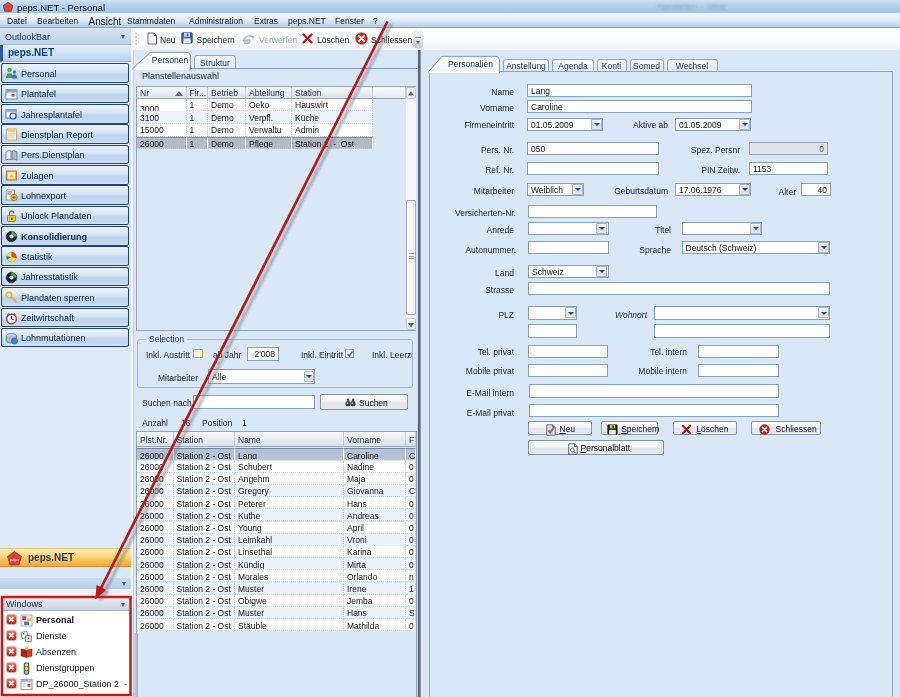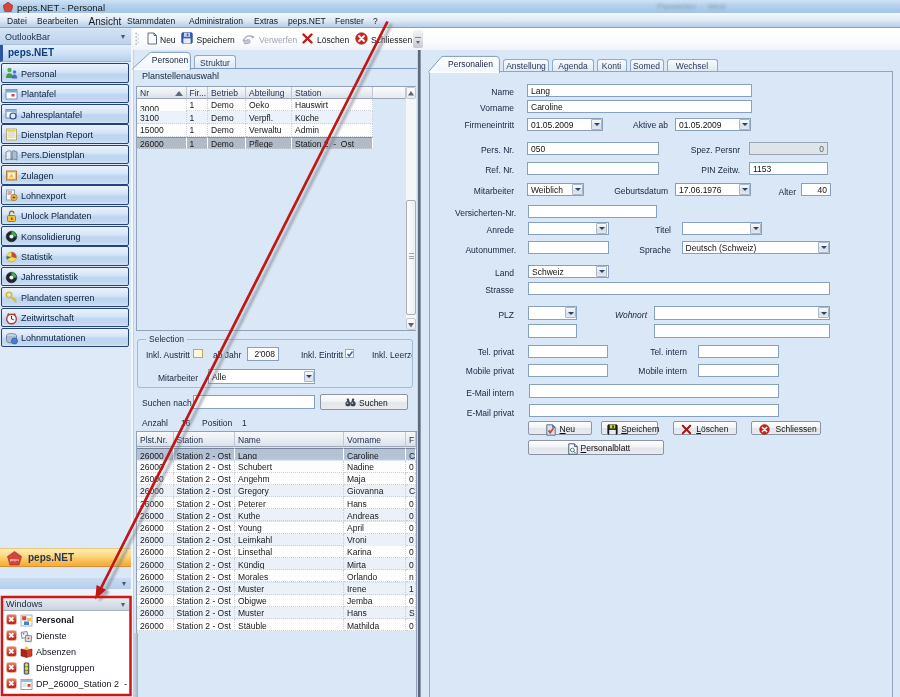--- a/index.html
+++ b/index.html
@@ -133,21 +133,21 @@
     <span style="position:absolute;left:19px;top:4.5px;font-size:9px;color:#0e2240;">Unlock Plandaten</span>
   </div>
 <div class="abs" style="left:1px;top:226.10px;width:128px;height:19.6px;
 border:1px solid #24427c;border-radius:2px;
 background:linear-gradient(180deg,#eaf3fc 0%,#d5e5f7 42%,#bed5ef 58%,#c2d7f0 85%,#d2e3f5 100%);">
 <svg width="13" height="13" viewBox="0 0 13 13" style="position:absolute;left:3px;top:3px;">
       <circle cx="6.5" cy="6.5" r="5.3" fill="#20262e" stroke="#10141a" stroke-width="0.5"></circle>
       <circle cx="6.5" cy="6.5" r="2.1" fill="#e8eef4"></circle>
       <path d="M6.5 1.6 A4.9 4.9 0 0 1 11.4 6.5 L8.6 6.5 A2.1 2.1 0 0 0 6.5 4.4 Z" fill="#39b54a"></path>
     </svg>
-    <span style="position:absolute;left:19px;top:4.5px;font-size:9px;color:#0e2240;">Konsolidierung</span>
+    <span style="position:absolute;left:19px;top:4.5px;font-size:9px;color:#0e2240;font-weight:bold;">Konsolidierung</span>
   </div>
 <div class="abs" style="left:1px;top:246.45px;width:128px;height:19.6px;
 border:1px solid #24427c;border-radius:2px;
 background:linear-gradient(180deg,#eaf3fc 0%,#d5e5f7 42%,#bed5ef 58%,#c2d7f0 85%,#d2e3f5 100%);">
 <svg width="13" height="13" viewBox="0 0 13 13" style="position:absolute;left:3px;top:3px;">
       <circle cx="6.5" cy="7" r="5" fill="#f2e24a" stroke="#8a8a30" stroke-width="0.4"></circle>
       <path d="M6.5 7 L6.5 2 A5 5 0 0 1 11.3 8.2 Z" fill="#d6453c"></path>
       <path d="M6.5 7 L2 9.5 A5 5 0 0 1 1.6 6 Z" fill="#3a6ec0"></path>
     </svg>
     <span style="position:absolute;left:19px;top:4.5px;font-size:9px;color:#0e2240;">Statistik</span>

